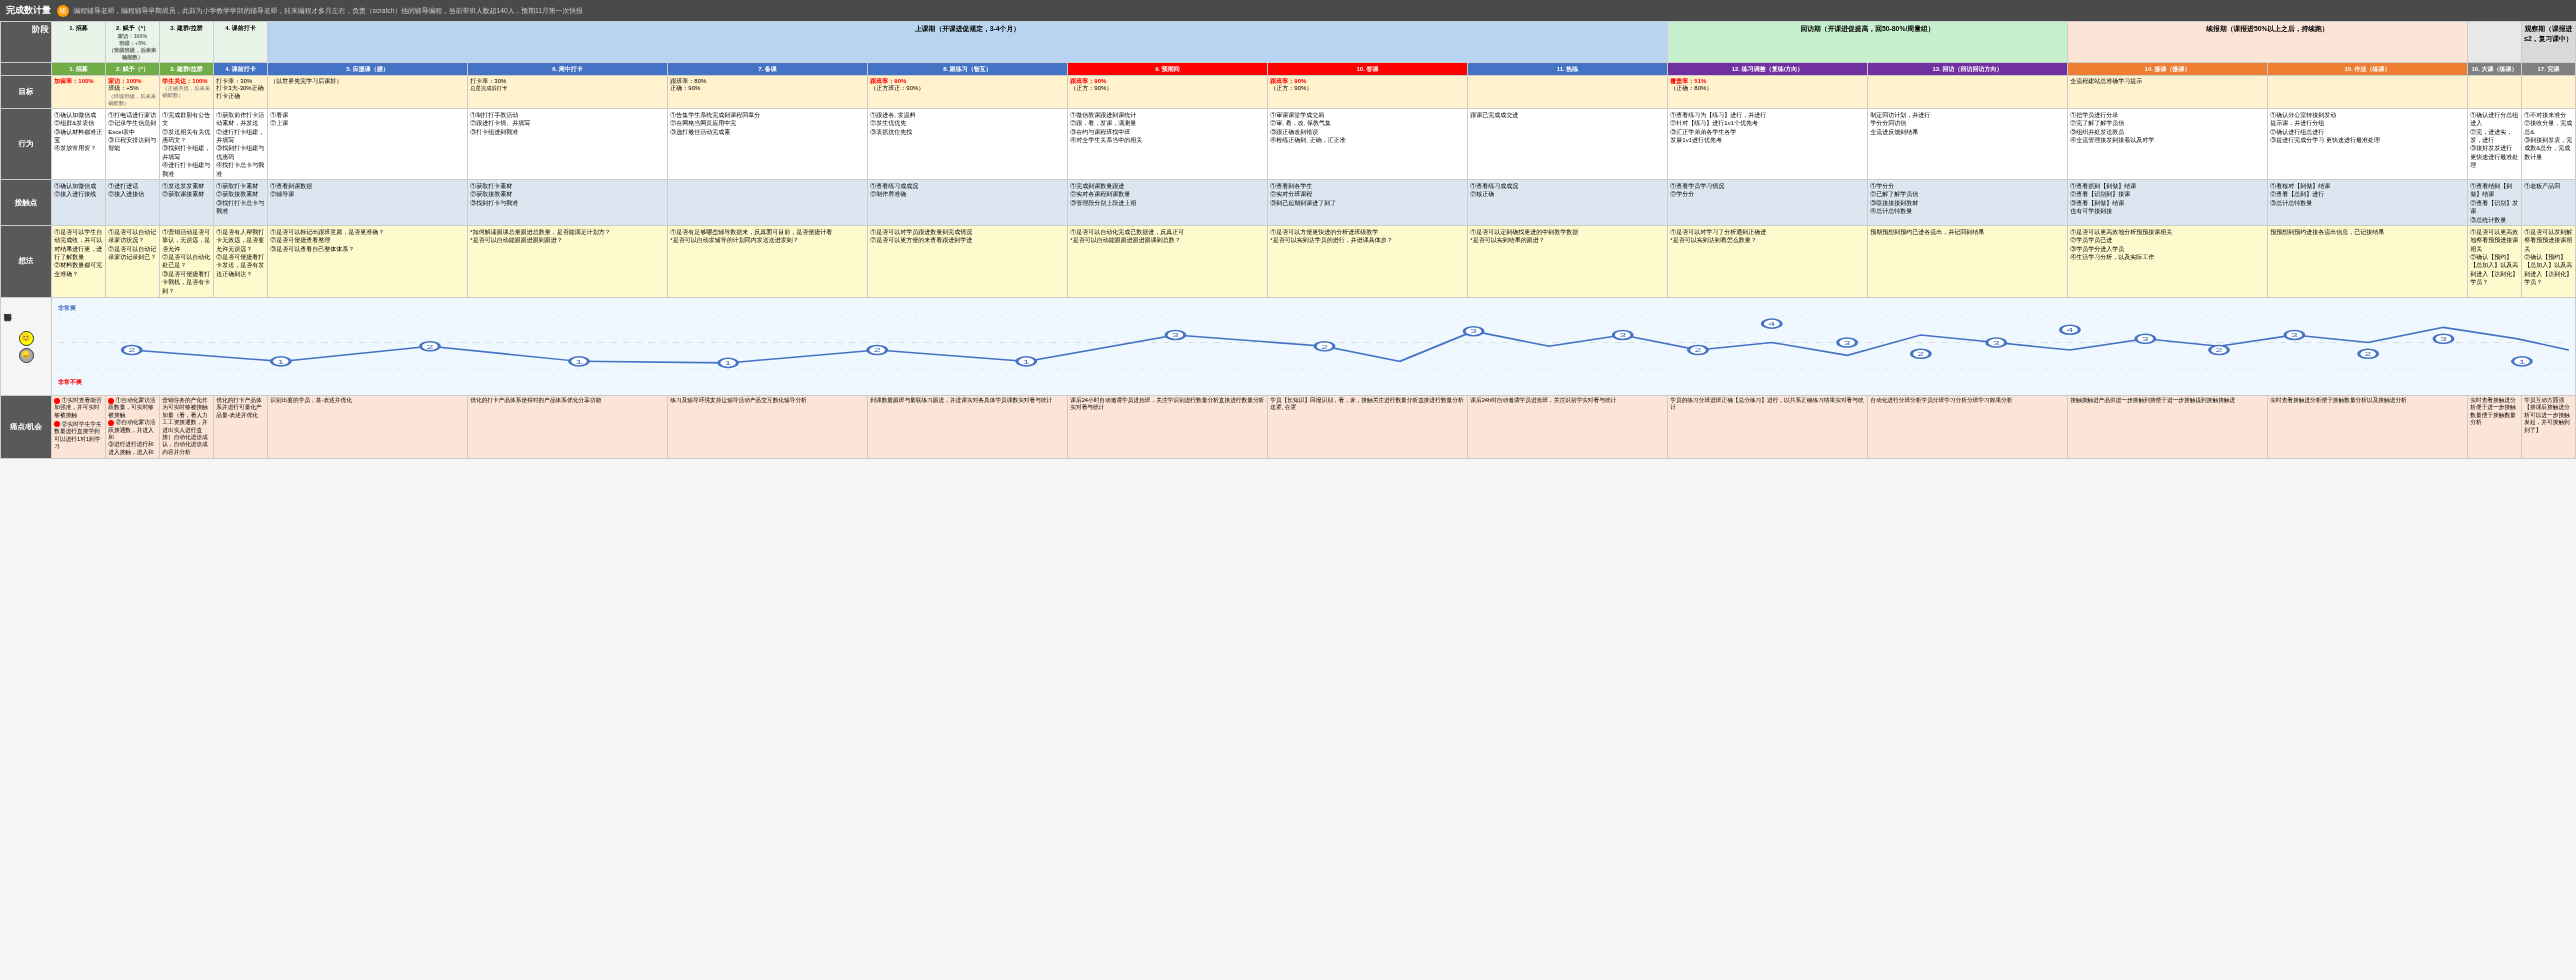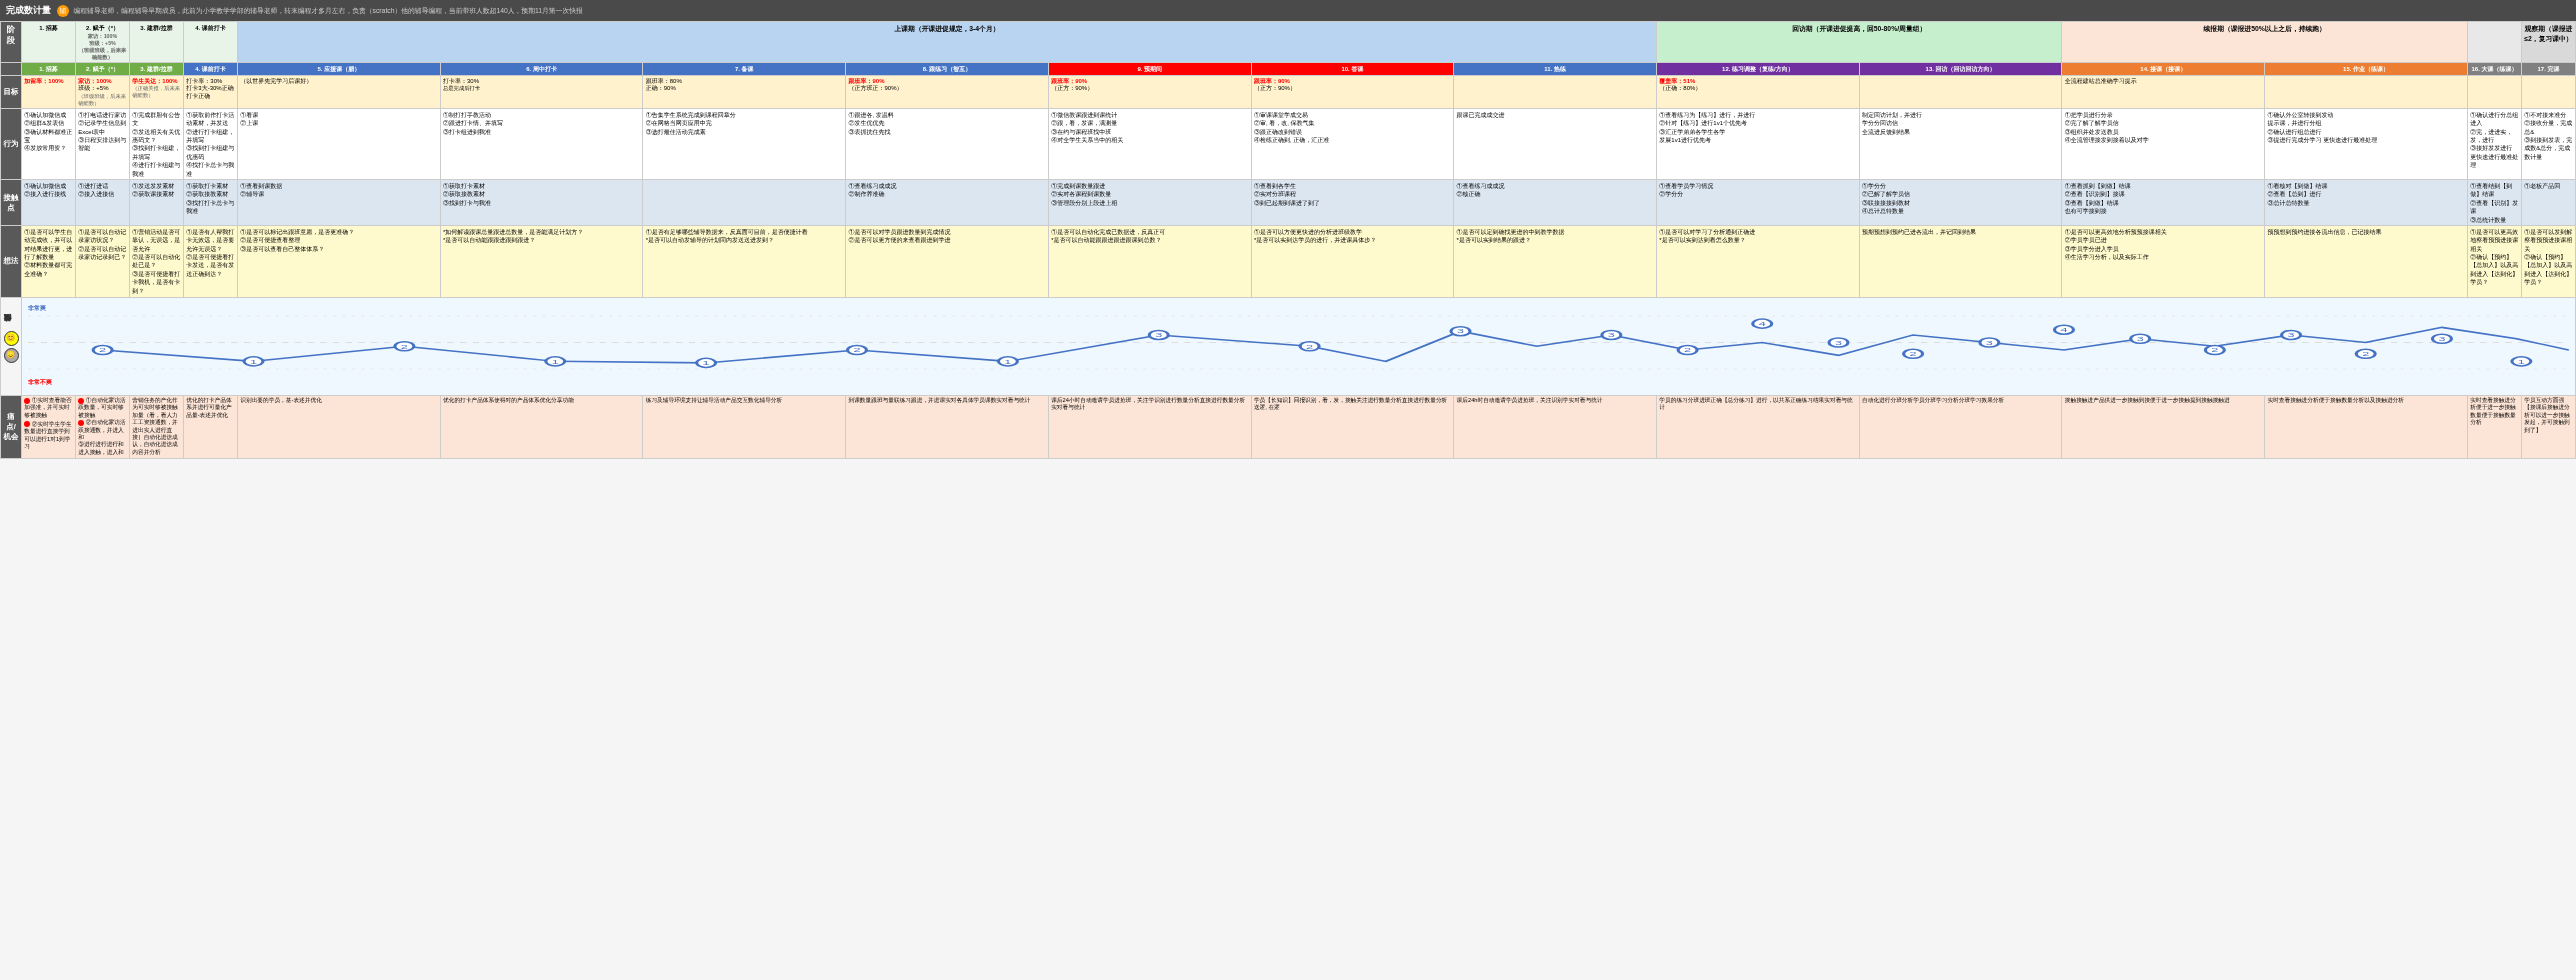--- a/index.html
+++ b/index.html
@@ -98,21 +98,21 @@
   <div class="header">
     <span class="header-title">完成数计量</span>
     <span style="background:#ff9900;border-radius:50%;width:12px;height:12px;display:inline-flex;align-items:center;justify-content:center;font-size:6.8px;color:white;margin-right:4.5px;">辅</span>
     <span class="header-desc">编程辅导老师，编程辅导早期成员，此前为小学教学学部的辅导老师，转来编程才多月左右，负责（scratch）他的辅导编程，当前带班人数超140人，预期11月第一次快报</span>
   </div>
 
   <table class="main-table" style="width:100%;border-collapse:collapse;">
 
     <thead>
       <tr>
-        <th class="header-row-label" style="width:21px;font-size:8.3px;">
+        <th class="header-row-label" style="width:51px;font-size:8.3px;text-align:right;">
           <span>阶段</span>
         </th>
 
         <th style="background:#e8f4e8;text-align:center;font-size:6.8px;padding:1.5px;width:54px;">
           <div style="font-size:6px;font-weight:bold;">1. 招募</div>
         </th>
         <th style="background:#e8f4e8;text-align:center;font-size:6.8px;padding:1.5px;width:54px;">
           <div style="font-size:6px;font-weight:bold;">2. 赋予（*）</div>
           <div style="font-size:5.3px;color:#666;">家访：100%<br>班级：+5%<br>（班级班级，后来来确能数）</div>
         </th>

